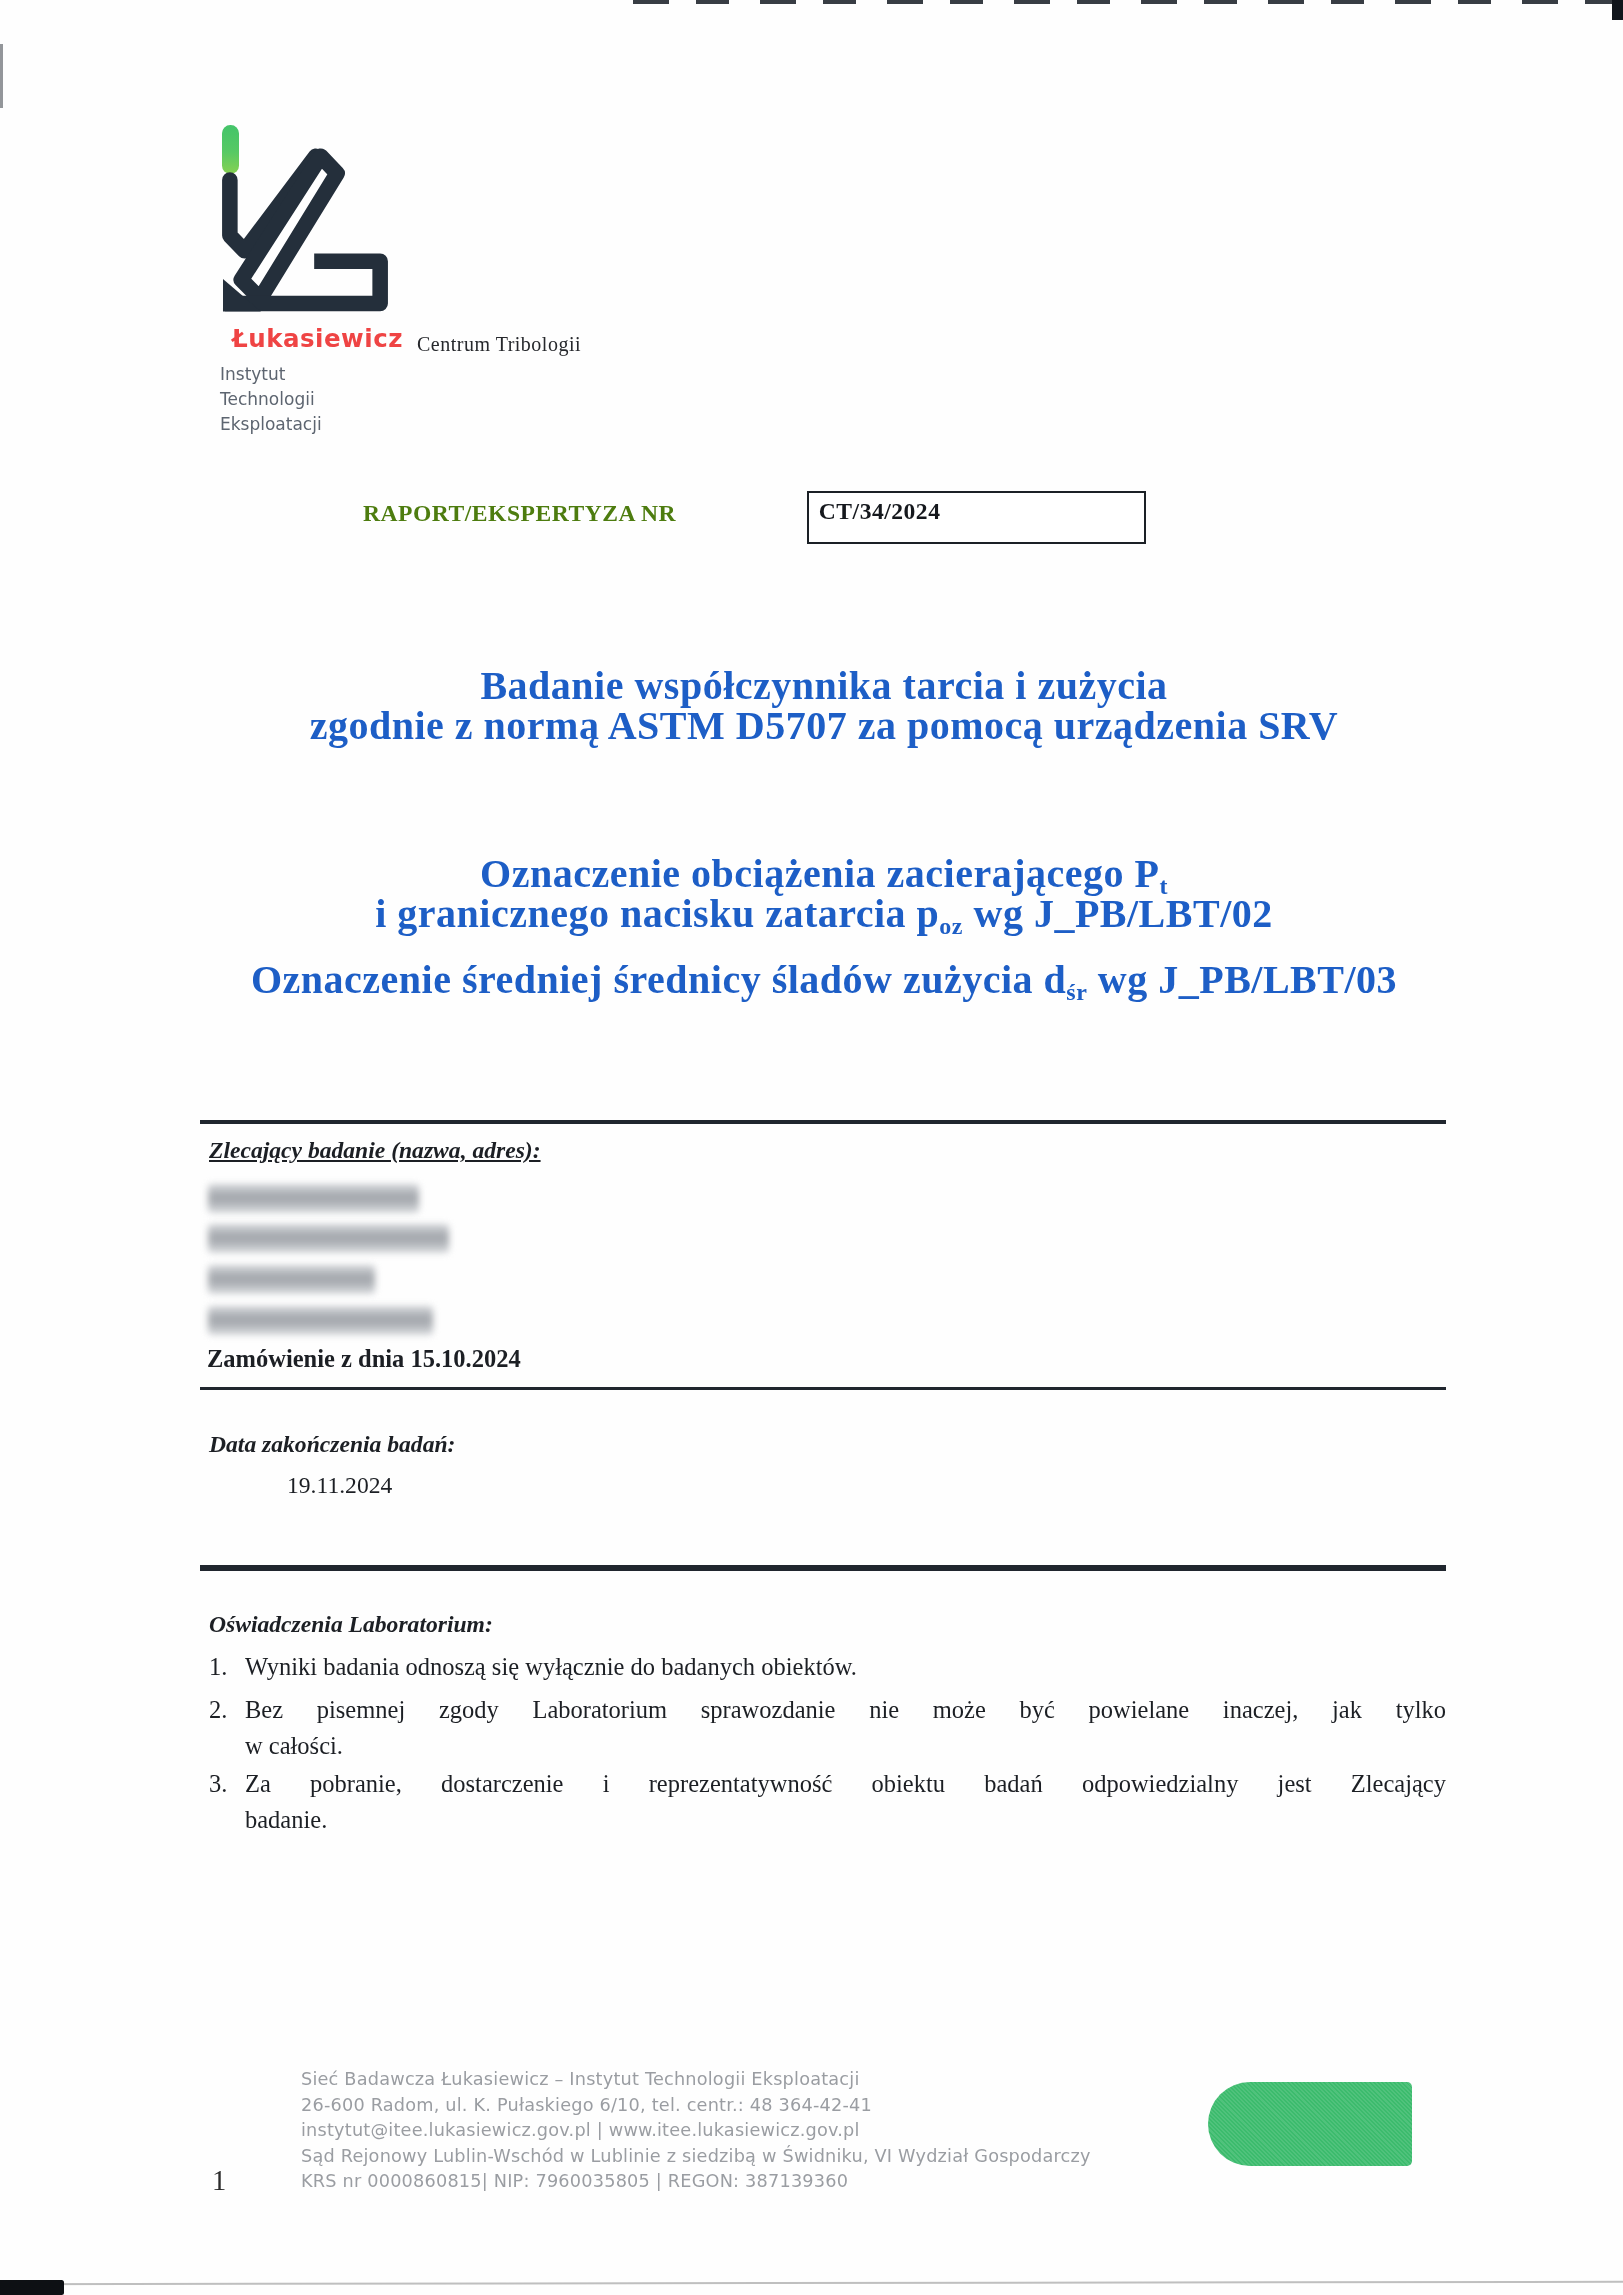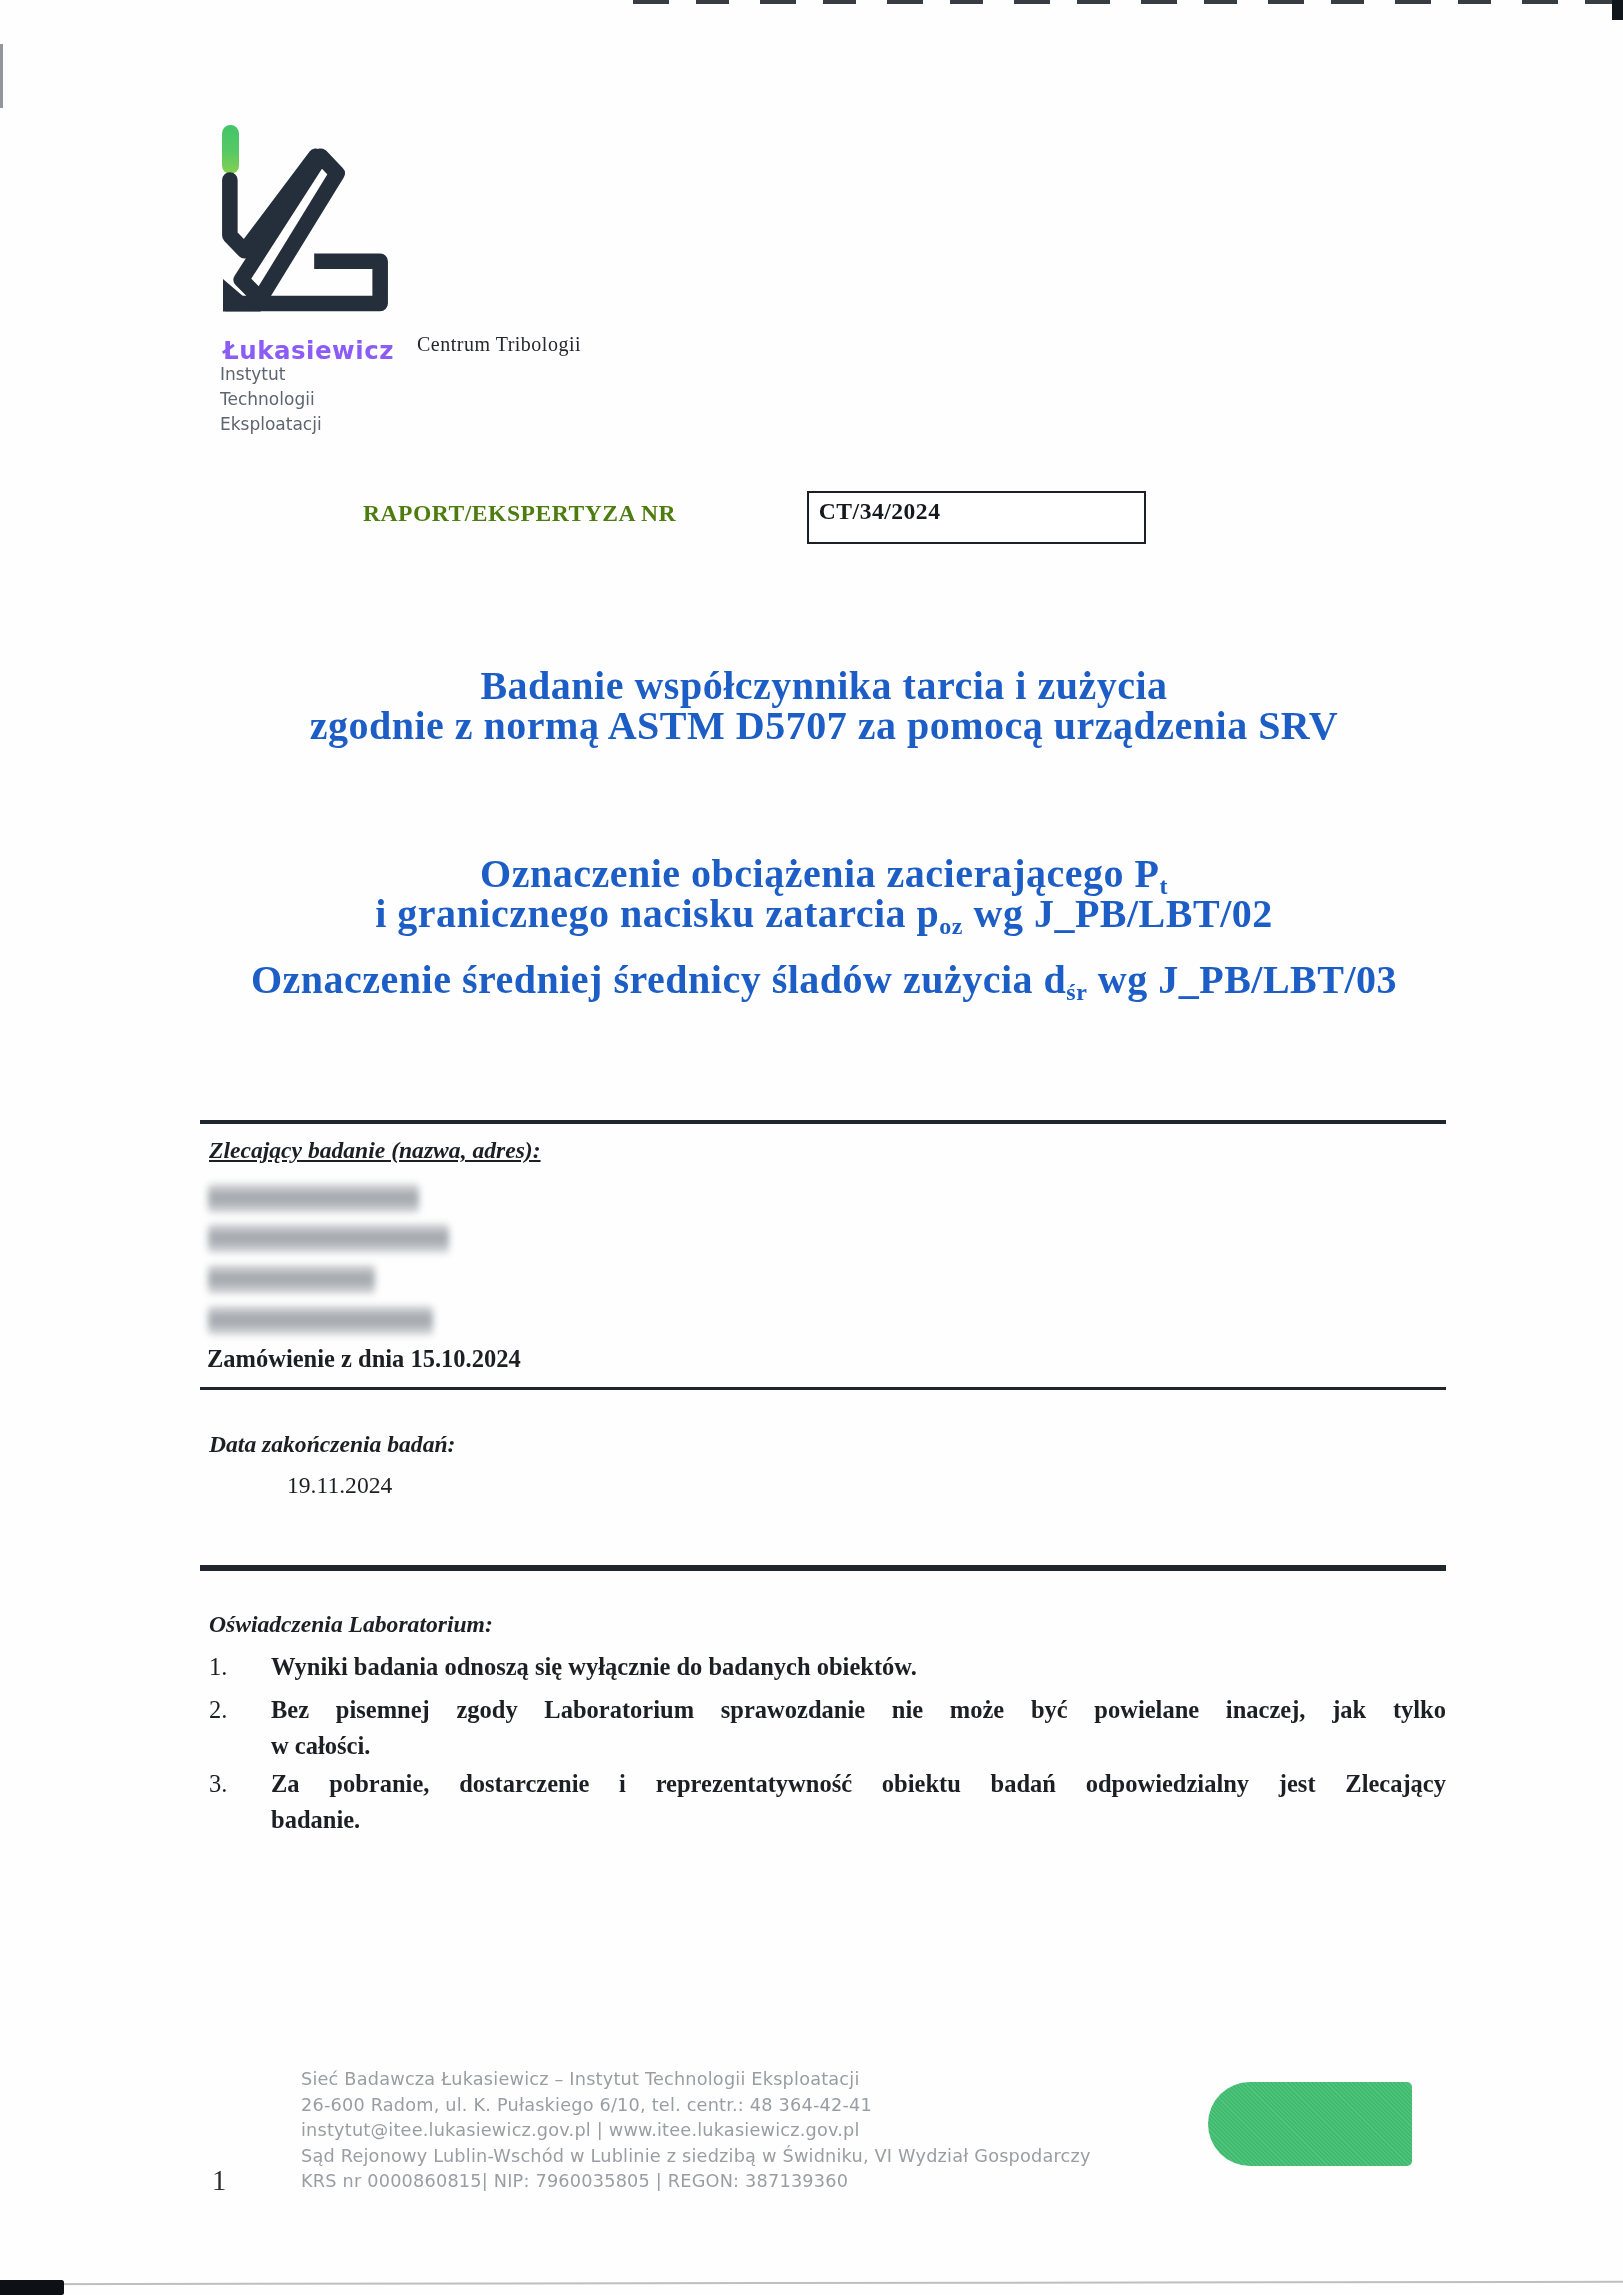--- a/index.html
+++ b/index.html
@@ -28,23 +28,23 @@
   .artifact-bottom-blob { position: absolute; left: 0; top: 2280px; width: 64px; height: 14.7px; background: #0d1014; border-radius: 0 2.5px 2.5px 0; }
 
   
   .logo-dash {
     position: absolute; left: 222px; top: 125px; width: 16.7px; height: 49px;
     border-radius: 8.3px;
     background: linear-gradient(180deg, #44c46a 0%, #57c964 55%, #86d152 100%);
   }
   .logo-mark { position: absolute; left: 220px; top: 148px; width: 171px; height: 167px; }
   .logo-brand {
-    position: absolute; left: 223px; top: 324px;
+    position: absolute; left: 232px; top: 324px;
     font-family: "DejaVu Sans", sans-serif; font-weight: bold;
-    font-size: 24.5px; letter-spacing: 0.5px; color: #8b5cf6; margin-top: 12px;
+    font-size: 24.5px; letter-spacing: 0.5px; color: #ef4444;
   }
   .logo-org {
     position: absolute; left: 220px; top: 362px;
     font-family: "DejaVu Sans", sans-serif; font-size: 17px; line-height: 25px;
     color: #5d6570;
   }
   .logo-division {
     position: absolute; left: 417px; top: 333px;
     font-size: 20px; color: #26282c; letter-spacing: 0.5px;
   }
@@ -101,21 +101,21 @@
   }
   .completion-date { position: absolute; left: 287px; top: 1472px; font-size: 23.6px; }
 
   
   .statements-label {
     position: absolute; left: 209px; top: 1611px;
     font-weight: bold; font-style: italic; font-size: 23.6px;
   }
   .statement { position: absolute; left: 209px; width: 1237px; font-size: 24.5px; line-height: 36px; }
   .statement .num { position: absolute; left: 0; top: 0; }
-  .statement .lines { margin-left: 62px; font-weight: bold; }
+  .statement .lines { margin-left: 36px; }
   .statement .line.stretch { text-align: justify; text-align-last: justify; }
   .statement-1 { top: 1649px; }
   .statement-2 { top: 1692px; }
   .statement-3 { top: 1766px; }
 
   
   .footer-block {
     position: absolute; left: 301px; top: 2067px;
     font-family: "DejaVu Sans", sans-serif; font-size: 17.7px; line-height: 25.5px;
     color: #9a9da2; letter-spacing: 0.2px; white-space: nowrap;

